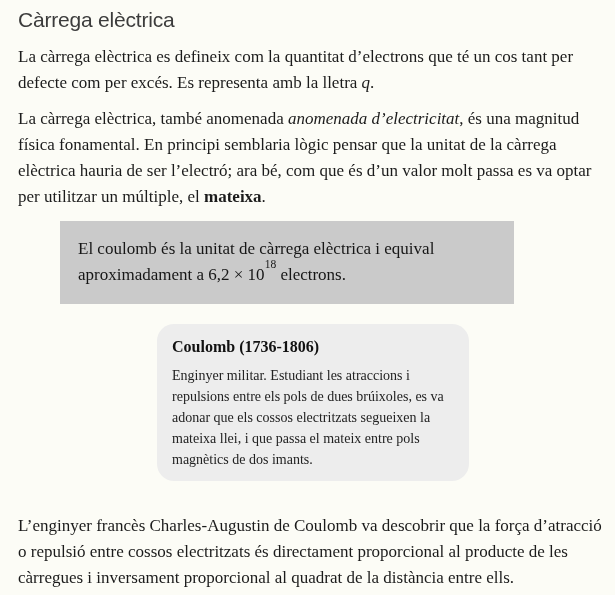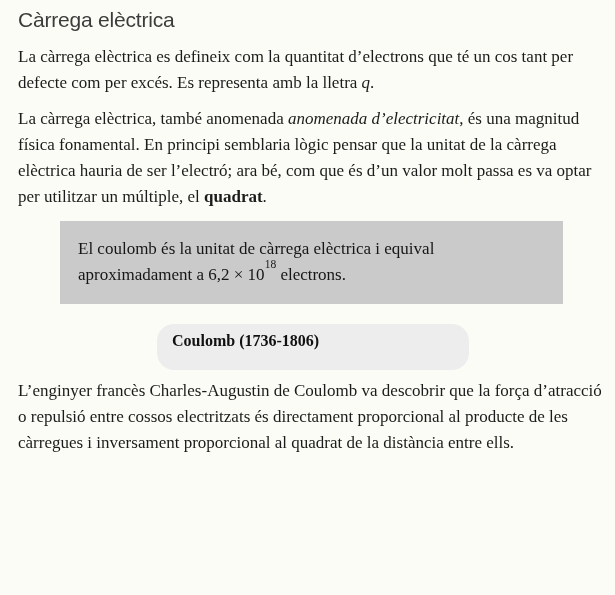--- a/index.html
+++ b/index.html
@@ -32,44 +32,44 @@
   .body-text {
     font-size: 17px;
     line-height: 26px;
     margin: 0;
   }
   .p1 { margin: 16px 0 10px 0; }
   .p2 { margin: 0 0 11px 0; }
   .p3 { margin: 0; }
   .callout {
     box-sizing: border-box;
-    width: 503px;
+    width: 454px;
     margin: 0 0 20px 42px;
     background: #cacaca;
     padding: 15px 18px 16px 18px;
   }
   .callout p {
     font-size: 17px;
     line-height: 26px;
     margin: 0;
     color: #161616;
   }
   .callout sup {
     font-size: 11.5px;
     line-height: 0;
     position: relative;
     top: -5px;
   }
   .bio-card {
     box-sizing: border-box;
     width: 312px;
-    margin: 0 0 8px 139px;
+    margin: 0 0 32px 139px;
     background: #ededed;
     border-radius: 17px;
-    padding: 7px 15px 11px 15px;
+    padding: 13px 15px 11px 15px;
   }
   .bio-card h3 {
     font-size: 16px;
     line-height: 20px;
     margin: 0 0 8px 0;
     color: #111111;
     font-weight: bold;
   }
   .bio-card p {
     font-size: 14px;
@@ -82,26 +82,27 @@
 </style>
 </head>
 <body>
 
 <div class="doc">
 
   <h2 class="h-sans">Càrrega elèctrica</h2>
 
   <p class="body-text p1"><span>La càrrega elèctrica es defineix com la quantitat d’electrons que té un cos tant per defecte com per excés. Es representa amb la lletra </span><em>q</em><span>.</span></p>
 
-  <p class="body-text p2"><span>La càrrega elèctrica, també anomenada </span><em>anomenada d’electricitat</em><span>, és una magnitud física fonamental. En principi semblaria lògic pensar que la unitat de la càrrega elèctrica hauria de ser l’electró; ara bé, com que és d’un valor molt passa es va optar per utilitzar un múltiple, el </span><b>quadrat</b><span>.</span></p>
+  <p class="body-text p2"><span>La càrrega elèctrica, també anomenada </span><em>anomenada d’electricitat</em><span>, és una magnitud física fonamental. En principi semblaria lògic pensar que la unitat de la càrrega elèctrica hauria de ser l’electró; ara bé, com que és d’un valor molt passa es va optar per utilitzar un múltiple, el </span><b>mateixa</b><span>.</span></p>
 
   <div class="callout">
     <p><span>El coulomb és la unitat de càrrega elèctrica i equival aproximadament a 6,2 × 10</span><sup>18</sup><span> electrons.</span></p>
   </div>
 
 
   <div class="bio-card">
     <h3>Coulomb (1736-1806)</h3>
+    <p>Enginyer militar. Estudiant les atraccions i repulsions entre els pols de dues brúixoles, es va adonar que els cossos electritzats segueixen la mateixa llei, i que passa el mateix entre pols magnètics de dos imants.</p>
   </div>
 
   <p class="body-text p3">L’enginyer francès Charles-Augustin de Coulomb va descobrir que la força d’atracció o repulsió entre cossos electritzats és directament proporcional al producte de les càrregues i inversament proporcional al quadrat de la distància entre ells.</p>
 
 </div>
 
 </body></html>

